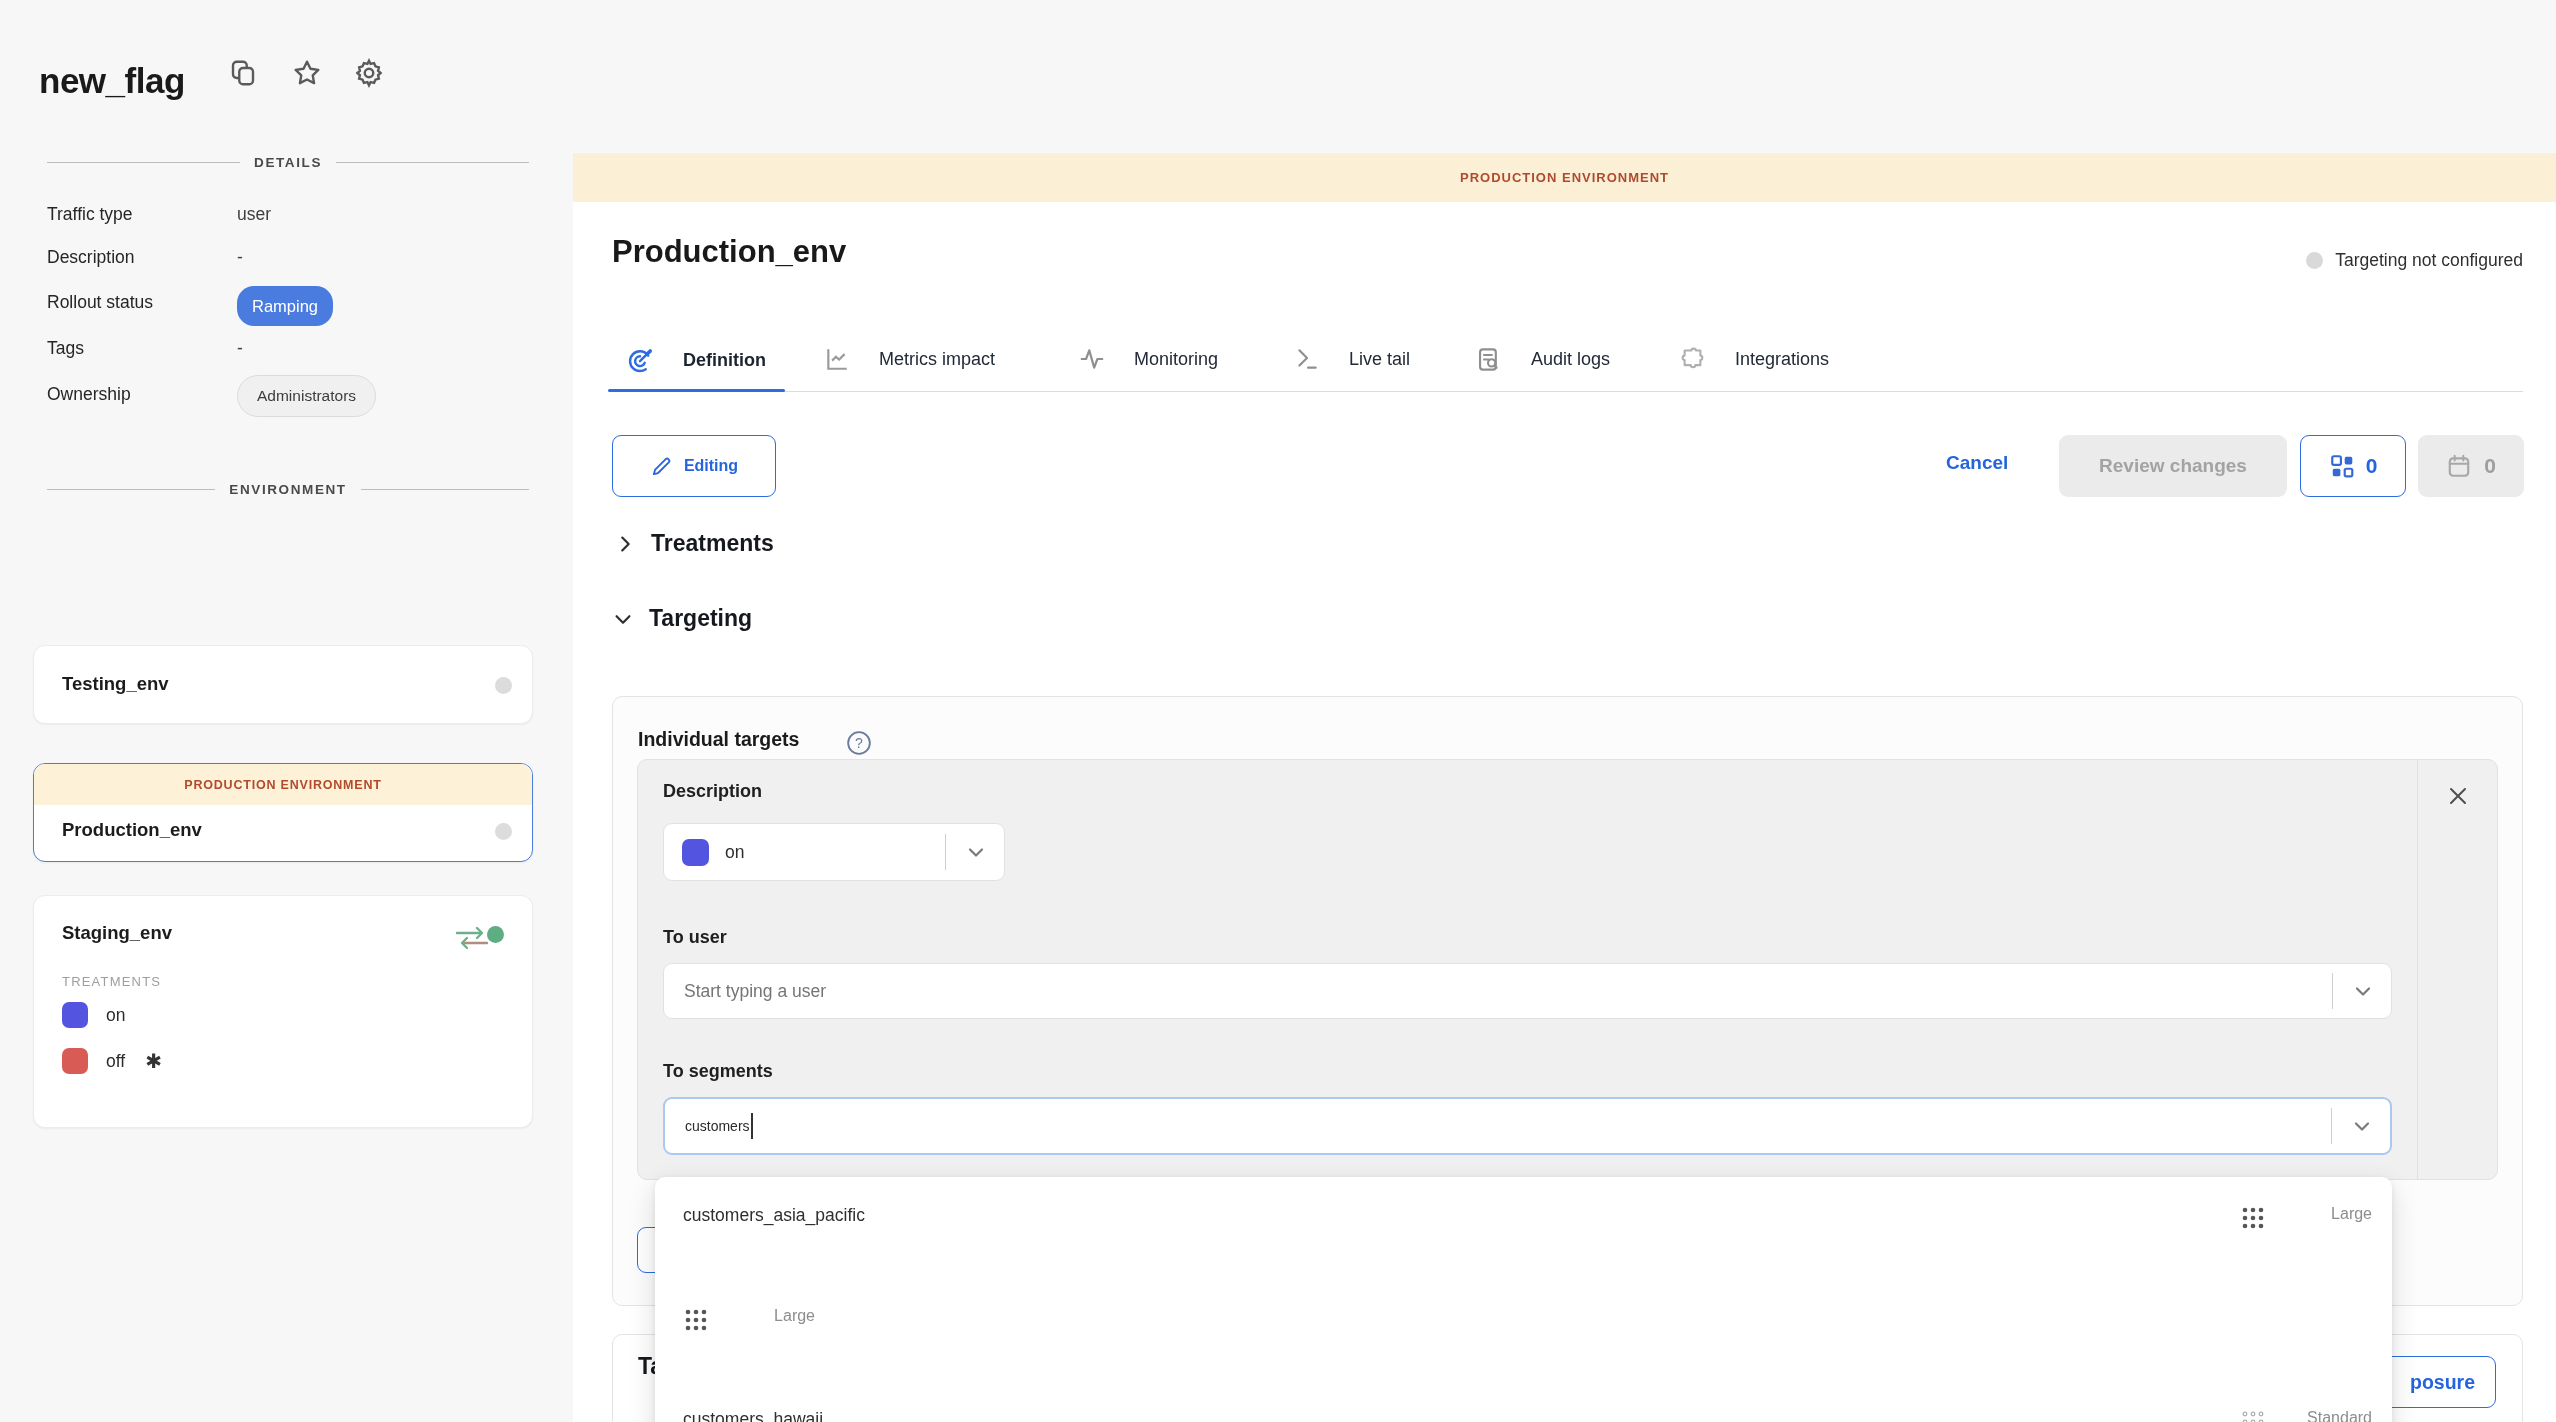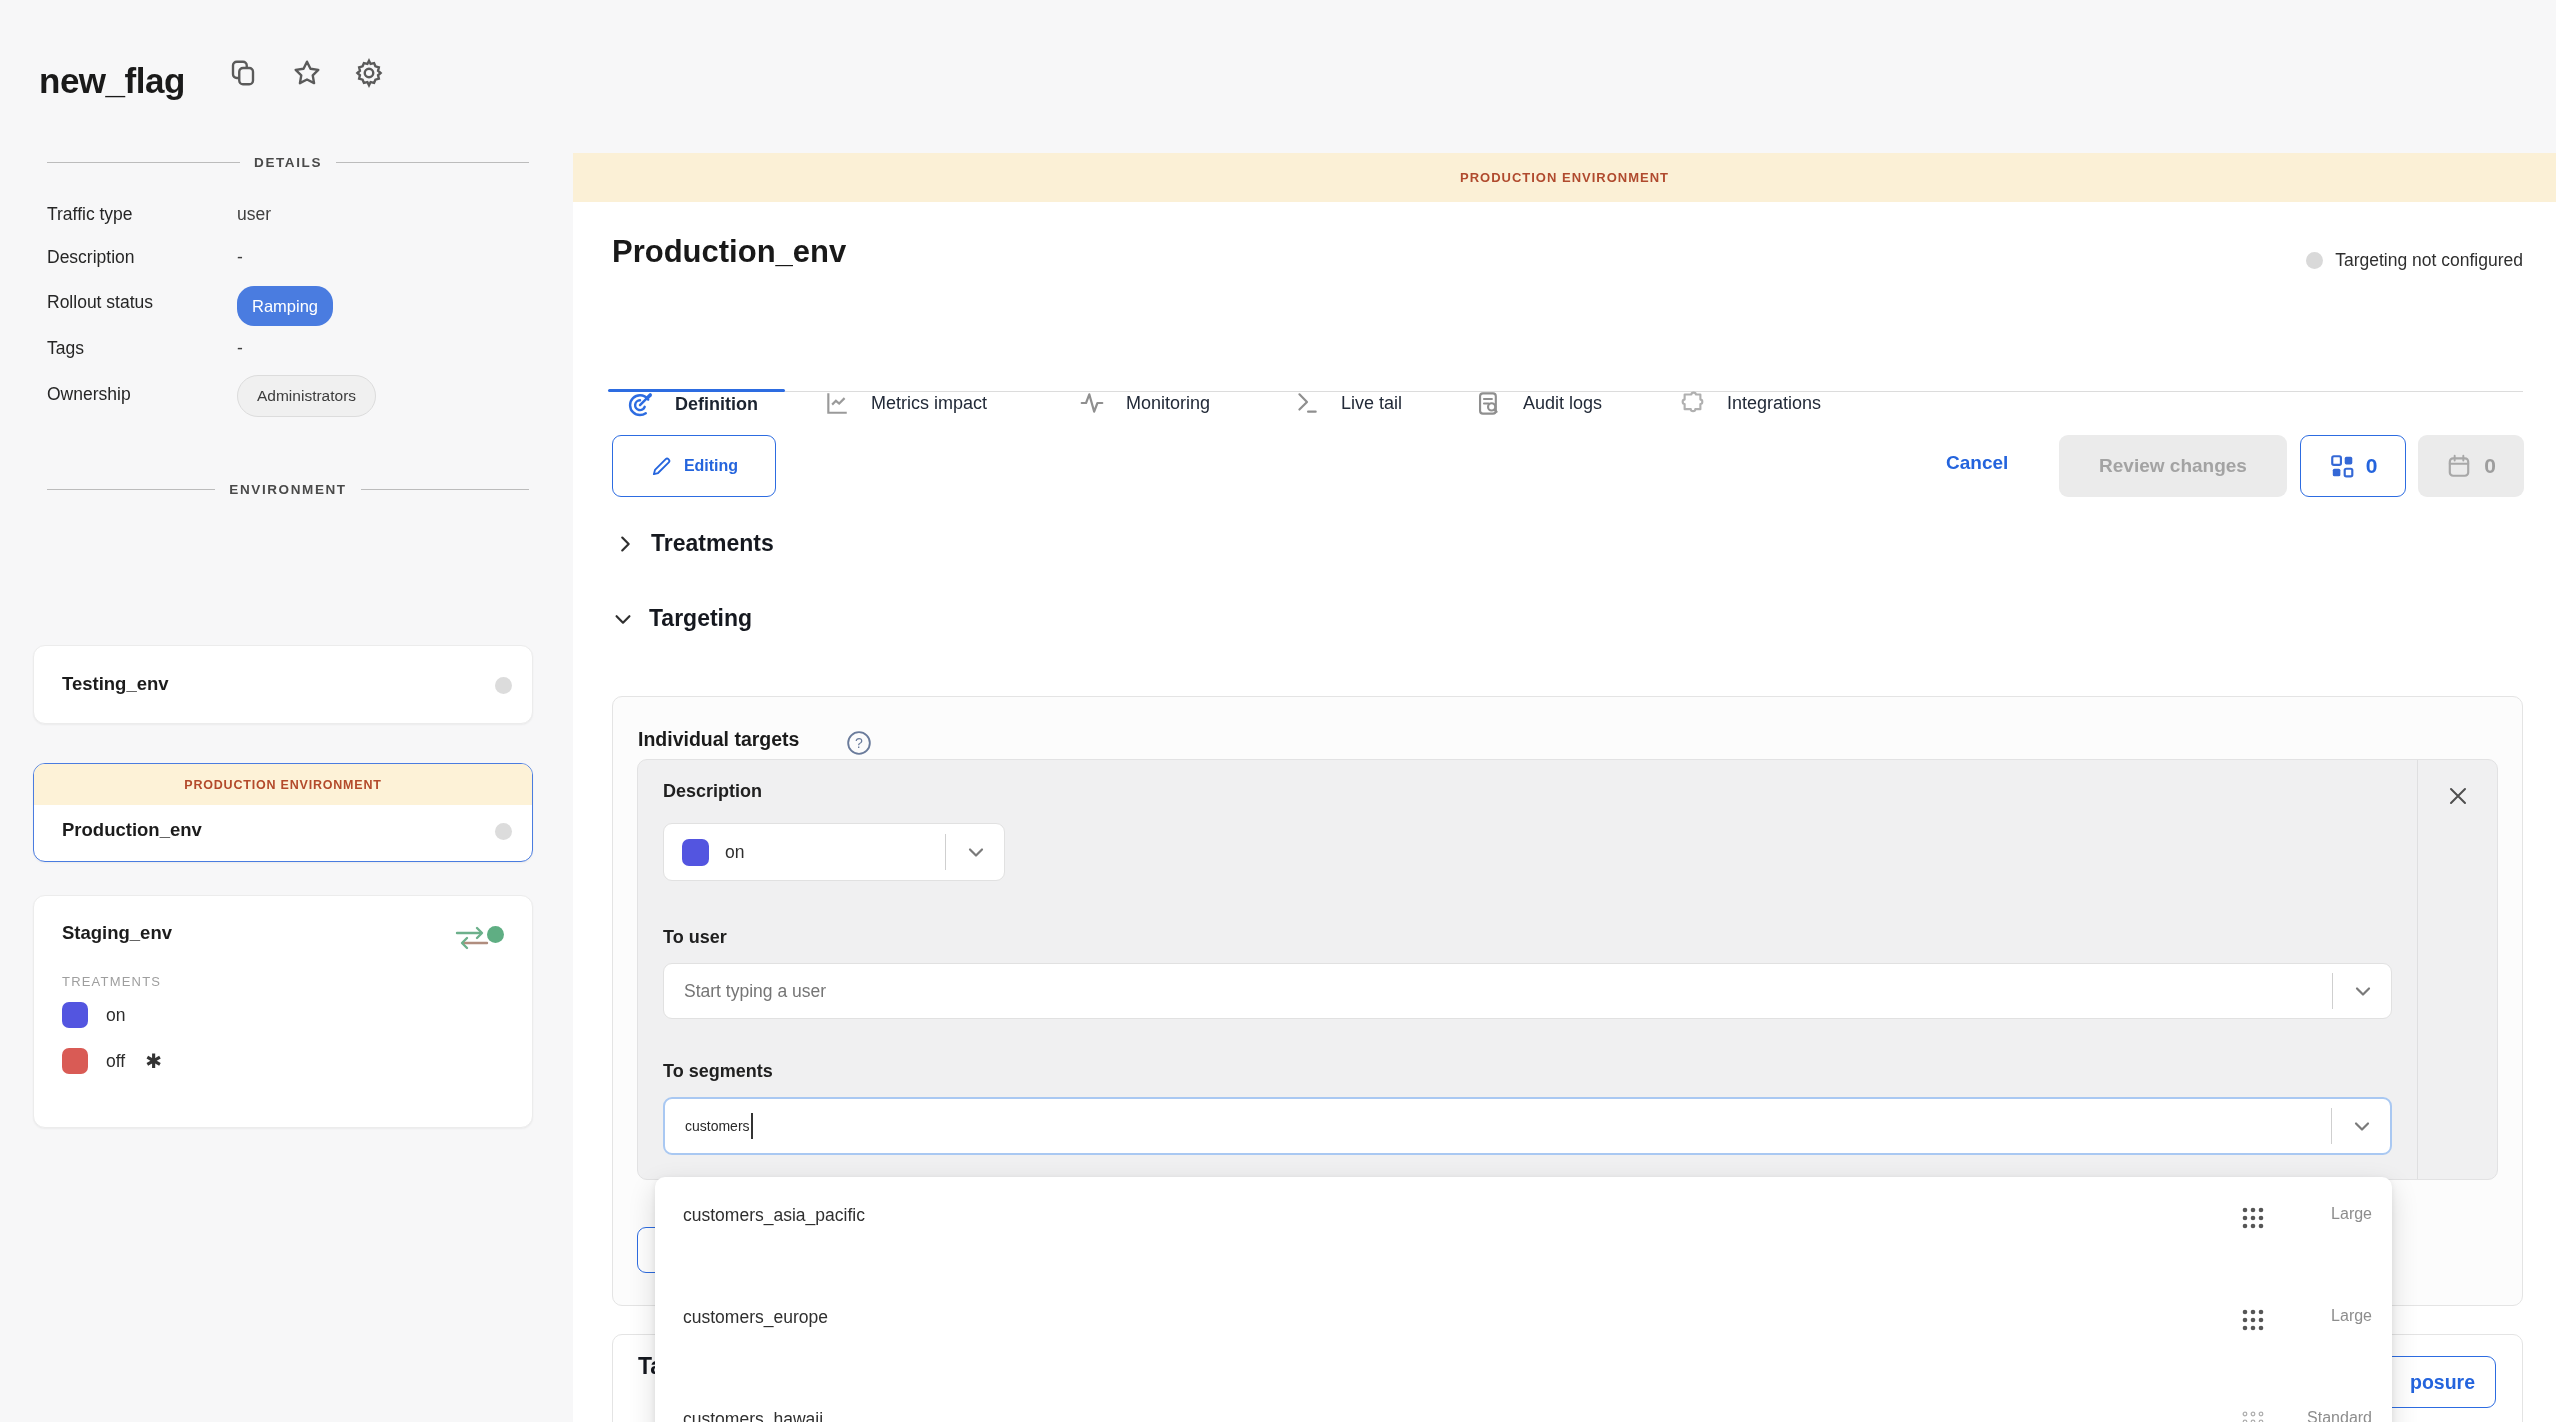--- a/index.html
+++ b/index.html
@@ -36,21 +36,21 @@
   
   .main-bg { left:573px; top:153px; width:1983px; height:1269px; background:#fff; }
   .env-banner { left:573px; top:153px; width:1983px; height:49px; background:#fbf0d6; display:flex;
                 align-items:center; justify-content:center; font-size:13px; font-weight:700; letter-spacing:1px; color:#b04a2e; }
   .env-title { left:612px; top:234px; font-size:31px; font-weight:700; color:#191919; }
   .tgt-status { right:33px; top:250px; display:flex; align-items:center; gap:12px; }
   .tgt-status .dot { width:17px; height:17px; border-radius:50%; background:#d9d9d9; }
   .tgt-status .txt { font-size:17.5px; color:#2f2f2f; }
   .tabs-border { left:612px; width:1911px; top:391px; height:1px; background:#dcdcdc; }
   .tab-underline { left:608px; top:389px; width:177px; height:3px; background:#2d6ce1; border-radius:2px; }
-  .tab { top:346px; display:flex; align-items:center; gap:21px; cursor:pointer;margin-top:44px; }
+  .tab { top:346px; display:flex; align-items:center; gap:29px; cursor:pointer; }
   .tab .lbl { font-size:18px; color:#222a38; }
   .tab.active .lbl { font-weight:700; color:#1c2430; }
 
   .btn-outline { border:1.5px solid #2d6ce1; background:#fff; border-radius:9px; display:flex;
                  align-items:center; justify-content:center; gap:11px; cursor:pointer; }
   .btn-gray { background:#ebebeb; border-radius:9px; display:flex; align-items:center; justify-content:center; gap:12px; cursor:pointer; }
   .blue-txt { color:#2464dd; font-weight:600; }
   .editing-btn { left:612px; top:435px; width:164px; height:62px; font-size:16px; }
   .cancel-link { left:1946px; top:452px; font-size:19px; cursor:pointer; }
   .review-btn { left:2059px; top:435px; width:228px; height:62px; font-size:19px; color:#a3a3a3; font-weight:600; }
@@ -359,21 +359,20 @@
               <circle cx="21" cy="13" r="2.3"></circle>
           <circle cx="5" cy="21" r="2.3"></circle>
               <circle cx="13" cy="21" r="2.3"></circle>
               <circle cx="21" cy="21" r="2.3"></circle>
             </g>
         </svg>
       </span>
       <span class="sz">Large</span>
     </div>
     <div class="dd-item">
-      <span class="nm">customers_europe</span>
       <span>
         <svg width="26" height="26" viewBox="0 0 26 26">
           <g fill="#565656">
               <circle cx="5" cy="5" r="2.3"></circle>
               <circle cx="13" cy="5" r="2.3"></circle>
               <circle cx="21" cy="5" r="2.3"></circle>
           <circle cx="5" cy="13" r="2.3"></circle>
               <circle cx="13" cy="13" r="2.3"></circle>
               <circle cx="21" cy="13" r="2.3"></circle>
           <circle cx="5" cy="21" r="2.3"></circle>

